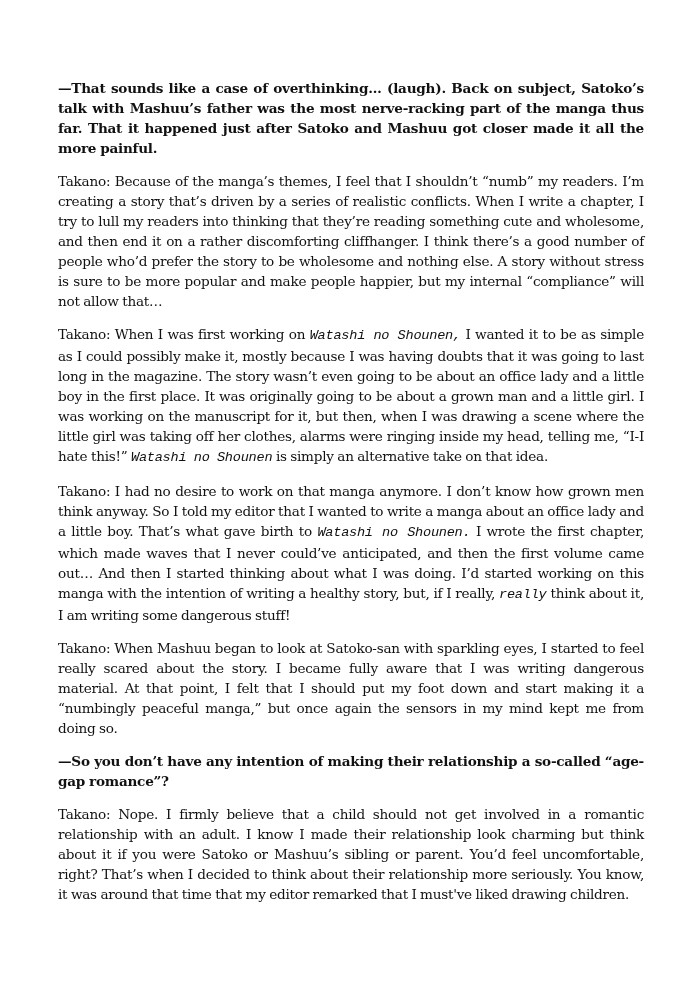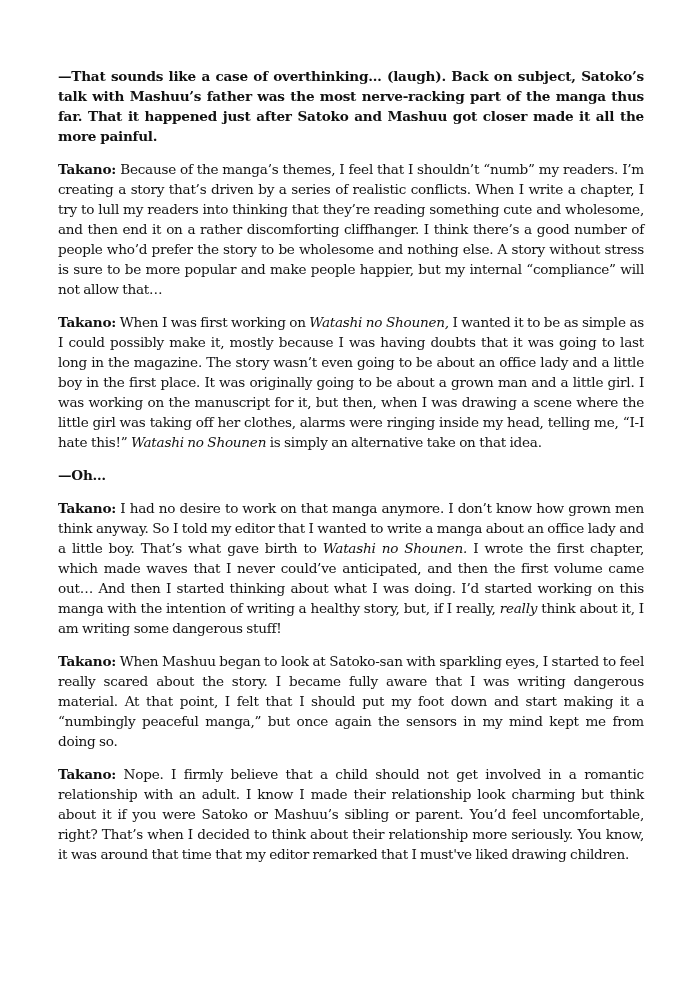--- a/index.html
+++ b/index.html
@@ -10,55 +10,55 @@
       top: 66px;
       width: 586px;
       font-family: "DejaVu Serif", "Liberation Serif", serif;
       font-size: 13.6px;
       line-height: 20px;
       color: #111111;
       text-align: justify;
       letter-spacing: -0.25px;
       word-spacing: -0.5px;
     }
-    .page p { margin: 0 0 13px 0; }
+    .page p { margin: 12px 0 13px 0; }
     .q { font-weight: bold; }
-    .speaker { font-weight: bold; }
+    .speaker { font-weight: normal; }
     b { font-weight: normal; }
-    i { font-style: italic; }
+    i { font-style: italic; font-family: Liberation Mono, monospace; }
   </style>
 </head>
 <body>
 
 <div class="page">
 
   <p class="q">
     <span>—That sounds like a case of overthinking… (laugh). Back on subject, Satoko’s talk with Mashuu’s father was the most nerve-racking part of the manga thus far. That it happened just after Satoko and Mashuu got closer made it all the more painful.</span>
   </p>
 
   <p>
     <span class="speaker">Takano:</span><span> Because of the manga’s themes, I feel that I shouldn’t “numb” my readers. I’m creating a story that’s driven by a series of realistic conflicts. </span><b>When I write a chapter, I try to lull my readers into thinking that they’re reading something cute and wholesome, and then end it on a rather discomforting cliffhanger.</b><span> I think there’s a good number of people who’d prefer the story to be wholesome and nothing else. A story without stress is sure to be more popular and make people happier, </span><b>but my internal “compliance” will not allow that…</b>
   </p>
 
 
   <p>
     <span class="speaker">Takano:</span><span> When I was first working on </span><i>Watashi no Shounen,</i><span> I wanted it to be as simple as I could possibly make it, mostly because I was having doubts that it was going to last long in the magazine. The story wasn’t even going to be about an office lady and a little boy in the first place. It was originally going to be about a grown man and a little girl. I was working on the manuscript for it, but then, when I was drawing a scene where the little girl was taking off her clothes, alarms were ringing inside my head, telling me, “I-I hate this!” </span><i>Watashi no Shounen</i><span> is simply an alternative take on that idea.</span>
   </p>
 
-  <p class="q">
-    <span>—Oh…</span>
-  </p>
 
   <p>
     <span class="speaker">Takano:</span><span> I had no desire to work on that manga anymore. I don’t know how grown men think anyway. So I told my editor that I wanted to write a manga about an office lady and a little boy. That’s what gave birth to </span><i>Watashi no Shounen.</i><span> I wrote the first chapter, which made waves that I never could’ve anticipated, and then the first volume came out… And then I started thinking about what I was doing. I’d started working on this manga with the intention of writing a healthy story, but, if I really, </span><i>really</i><span> think about it, I am writing some dangerous stuff!</span>
   </p>
 
 
   <p>
     <span class="speaker">Takano:</span><span> When Mashuu began to look at Satoko-san with sparkling eyes, I started to feel really scared about the story. I became fully aware that I was writing dangerous material. At that point, I felt that I should put my foot down and start making it a “numbingly peaceful manga,” but once again the sensors in my mind kept me from doing so.</span>
   </p>
 
+  <p class="q">
+    <span>—So you don’t have any intention of making their relationship a so-called “age-gap romance”?</span>
+  </p>
 
   <p>
     <span class="speaker">Takano:</span><span> Nope. </span><b>I firmly believe that a child should not get involved in a romantic relationship with an adult.</b><span> I know I made their relationship look charming but think about it if you were Satoko or Mashuu’s sibling or parent. You’d feel uncomfortable, right? That’s when I decided to think about their relationship more seriously. You know, it was around that time that my editor remarked that I must've liked drawing children. </span>
   </p>
 
 </div>
 
 </body></html>

